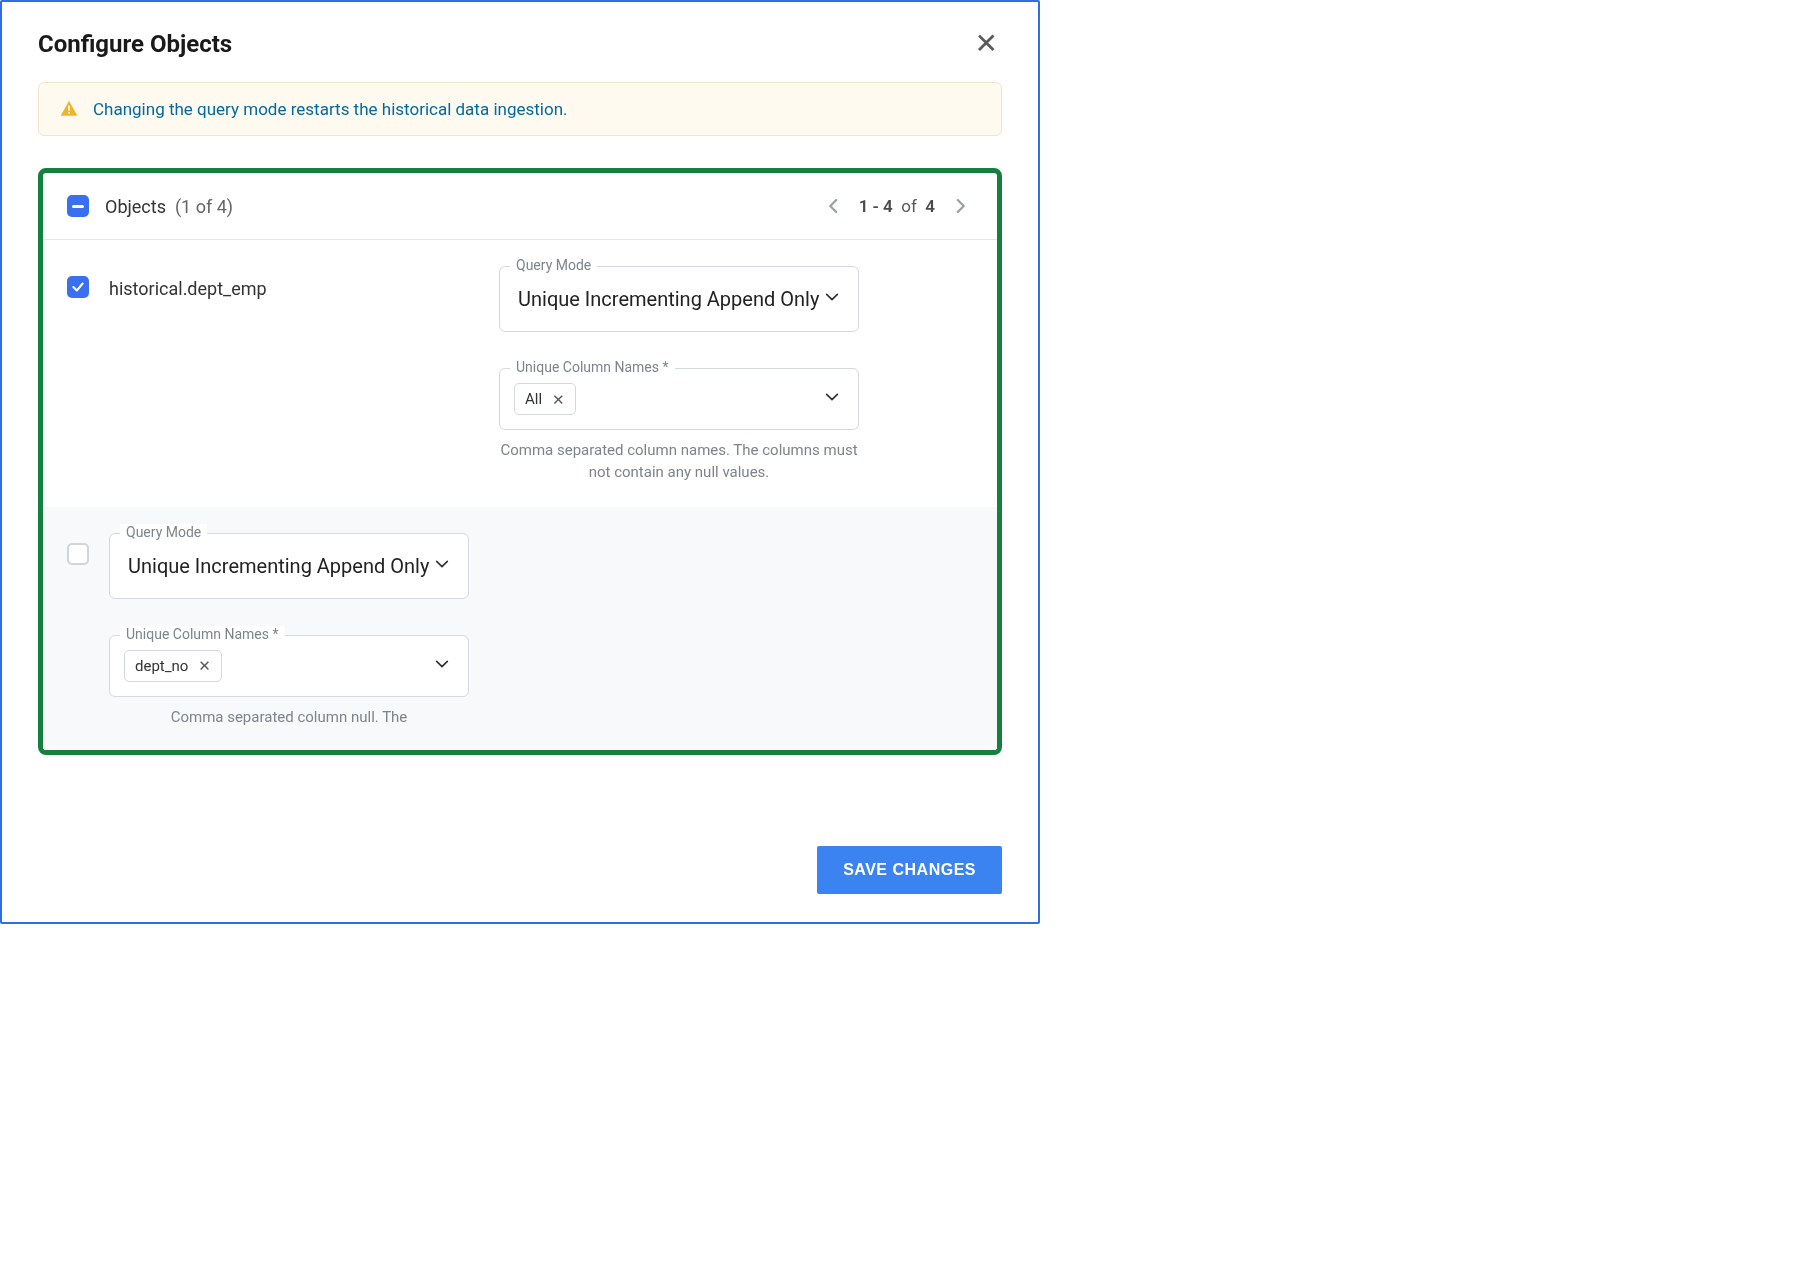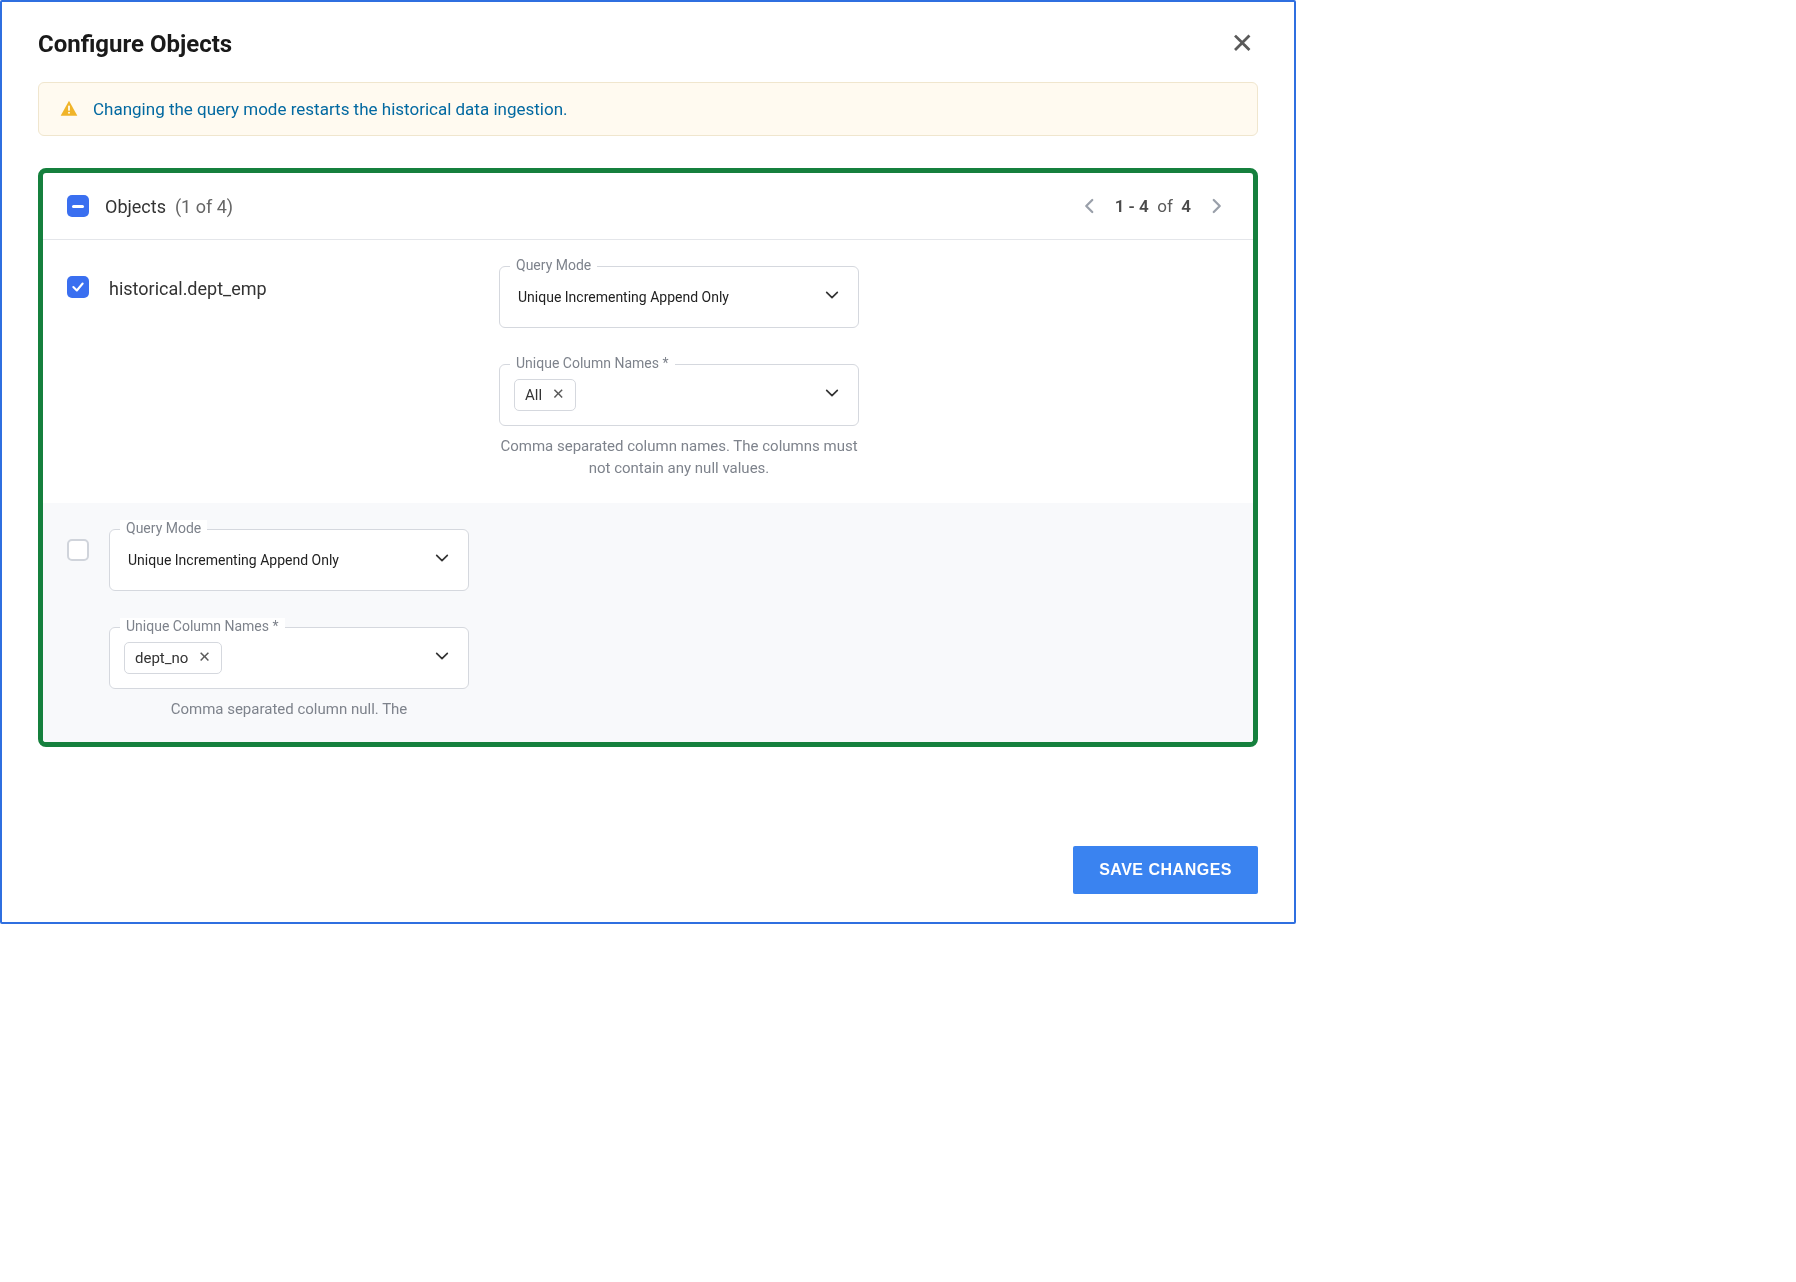--- a/index.html
+++ b/index.html
@@ -8,21 +8,21 @@
       padding: 0;
     }
     body {
       font-family: -apple-system, BlinkMacSystemFont, "Segoe UI", Roboto, Helvetica, Arial, sans-serif;
       background: #fff;
       padding: 0;
     }
     .modal {
       border: 2px solid #2f6fe0;
       border-radius: 2px;
-      width: 1296px;
+      width: 1040px;
       height: 924px;
       margin: 0;
       position: relative;
       background: #fff;
       display: flex;
       flex-direction: column;
     }
     .modal-header {
       padding: 28px 36px 8px 36px;
       display: flex;
@@ -183,37 +183,37 @@
       color: #7e838c;
     }
     .select-control {
       display: flex;
       align-items: center;
       justify-content: space-between;
       padding: 20px 18px;
       cursor: pointer;
     }
     .select-value {
-      font-size: 14px;
+      font-size: 20px;
       color: #222;
     }
     .chip-control {
       display: flex;
       align-items: center;
       justify-content: space-between;
       padding: 14px 18px 14px 14px;
       cursor: text;
     }
     .chips {
       display: flex;
       gap: 8px;
     }
     .chip {
       display: inline-flex;
-      align-items: flex-start;
+      align-items: center;
       gap: 10px;
       border: 1px solid #d5d8de;
       border-radius: 5px;
       padding: 6px 10px;
       font-size: 15px;
       color: #333;
       background: #fff;
     }
     .chip-x {
       background: none;

